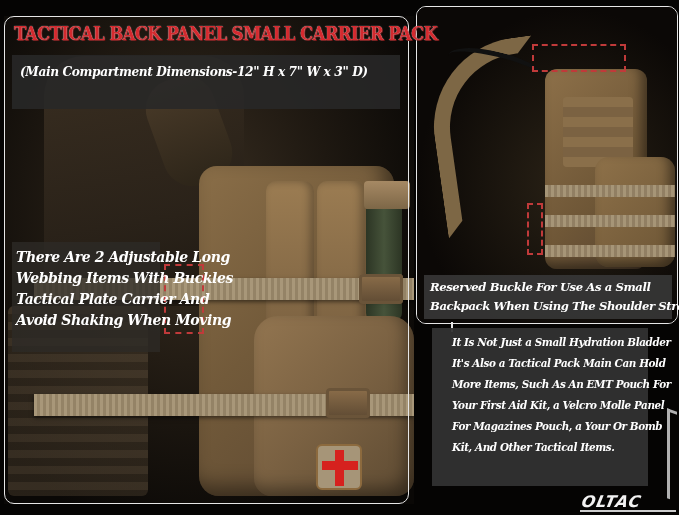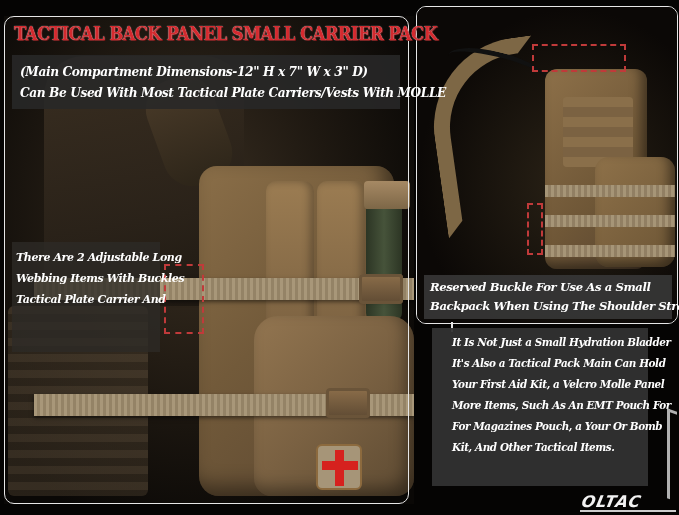--- a/index.html
+++ b/index.html
@@ -54,21 +54,21 @@
   .dash-bottom { position: absolute; left: 110px; top: 196px; width: 16px; height: 52px; border: 2px dashed #c03a3a; }
   .hose { position: absolute; left: 30px; top: 45px; width: 100px; height: 30px; border-top: 5px solid #111; border-radius: 50% 50% 0 0; transform: rotate(14deg); }
 
   
   .title { position: absolute; left: 14px; top: 23px; font-family: "DejaVu Serif", serif; font-weight: 900; font-size: 16.5px; letter-spacing: -0.6px;
     color: #d42a2f; text-shadow: 0 0 1px #fff, 1px 1px 0 #6b0b0b; transform: scaleY(1.15); transform-origin: left top; white-space: nowrap; }
 
   
   .text-box { position: absolute; background: rgba(40,40,40,.88); color: #fff; font-family: "DejaVu Serif", serif; font-style: italic; font-weight: bold; letter-spacing: -0.4px; }
   .box-dimensions { left: 12px; top: 55px; width: 388px; height: 54px; padding: 7px 8px; font-size: 12.2px; line-height: 21px; }
-  .box-straps { left: 12px; top: 242px; width: 148px; height: 110px; padding: 5px 4px; font-size: 11px; line-height: 21px; background: rgba(45,42,38,.78); }
+  .box-straps { left: 12px; top: 242px; width: 148px; height: 110px; padding: 5px 4px; font-size: 14px; line-height: 21px; background: rgba(45,42,38,.78); }
   .box-buckle { left: 424px; top: 275px; width: 248px; height: 44px; padding: 3px 6px; font-size: 11.6px; line-height: 19px; background: rgba(55,55,55,.9); }
   .box-details { left: 432px; top: 328px; width: 216px; height: 158px; padding: 4px 20px 0 20px; font-size: 10.4px; line-height: 21px; background: rgba(50,50,50,.95); }
 
   .connector { position: absolute; left: 451px; top: 322px; width: 2px; height: 10px; background: #e6e6e6; }
 
   .p { display: block; white-space: nowrap; }
 
   
   .logo { position: absolute; left: 582px; top: 492px; font-family: "DejaVu Sans", sans-serif; font-weight: bold; font-style: italic; font-size: 16px; color: #f2f2f2; letter-spacing: 1px; transform: skewX(-12deg); }
   .logo-line { position: absolute; left: 580px; top: 510px; width: 96px; height: 2px; background: #ccc; }
@@ -115,41 +115,41 @@
       <div class="inset-strap s3"></div>
       <div class="dash-top"></div>
       <div class="dash-bottom"></div>
     </div>
   </div>
 
   <div class="title">TACTICAL BACK PANEL SMALL CARRIER PACK</div>
 
   <div class="text-box box-dimensions">
     <span class="p">(Main Compartment Dimensions-12" H x 7" W x 3" D)</span>
-    <span class="p">Can Be Used With Most Tactical Plate Carriers/Vests With MOLLE</span>
   </div>
 
   <div class="text-box box-straps">
     <span class="p">There Are 2 Adjustable Long</span>
     <span class="p">Webbing Items With Buckles</span>
     <span class="p">Tactical Plate Carrier And</span>
+    <span class="p">Avoid Shaking When Moving</span>
   </div>
 
   <div class="text-box box-buckle">
     <span class="p">Reserved Buckle For Use As a Small</span>
     <span class="p">Backpack When Using The Shoulder Strap</span>
   </div>
 
   <div class="connector"></div>
 
   <div class="text-box box-details">
     <span class="p">It Is Not Just a Small Hydration Bladder</span>
     <span class="p">It's Also a Tactical Pack Main Can Hold</span>
+    <span class="p">More Items, Such As An EMT Pouch For</span>
     <span class="p">Your First Aid Kit, a Velcro Molle Panel</span>
-    <span class="p">More Items, Such As An EMT Pouch For</span>
     <span class="p">For Magazines Pouch, a Your Or Bomb</span>
     <span class="p">Kit, And Other Tactical Items.</span>
   </div>
 
   <div class="deco-bracket"></div>
   <div class="logo">OLTAC</div>
   <div class="logo-line"></div>
 </div>
 
 </body></html>

